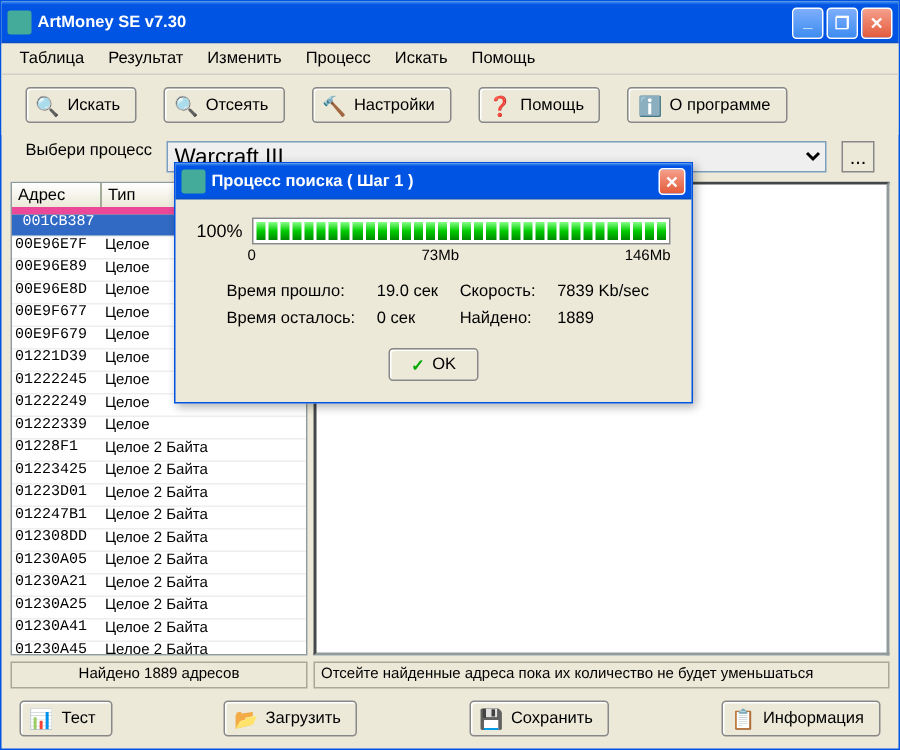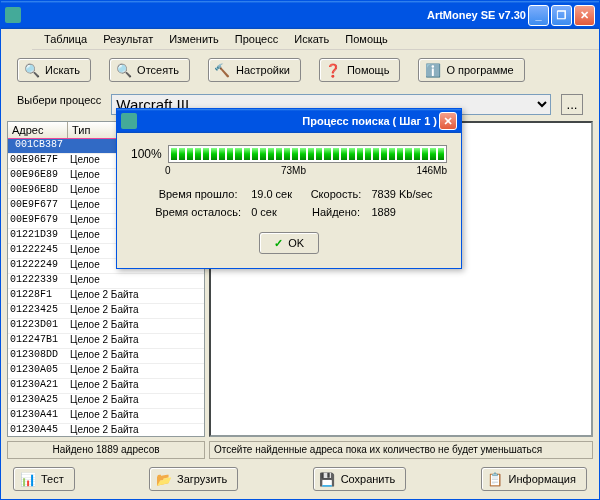--- a/index.html
+++ b/index.html
@@ -1,33 +1,33 @@
 <!DOCTYPE html>
 <html><head>
 <meta charset="utf-8">
 <style>
 * { box-sizing: border-box; margin: 0; padding: 0; }
 body { font-family: Tahoma, sans-serif; font-size: 11px; background: #3b6ea5; width: 600px; height: 500px; overflow: hidden; }
 .window { width: 600px; height: 500px; background: #ece9d8; border: 1px solid #0054e3; display: flex; flex-direction: column; }
-.titlebar { background: linear-gradient(to bottom, #3c8cf0 0%, #0054e3 8%, #0054e3 92%, #084bba 100%); height: 28px; display: flex; align-items: center; padding: 0 4px; color: white; font-weight: bold; text-align: right; }
+.titlebar { background: linear-gradient(to bottom, #3c8cf0 0%, #0054e3 8%, #0054e3 92%, #084bba 100%); height: 28px; display: flex; align-items: center; padding: 0 4px; color: white; font-weight: bold; }
 .titlebar .icon { width: 16px; height: 16px; background: #4a9; margin-right: 4px; border-radius: 2px; }
 .titlebar .title { flex: 1; }
 .titlebar .wbtn { width: 21px; height: 21px; margin-left: 2px; background: linear-gradient(#7eaefc,#3c8cf0); border: 1px solid #fff; border-radius: 3px; display: flex; align-items: center; justify-content: center; color: white; font-weight: bold; font-size: 11px; }
 .titlebar .wbtn.close { background: linear-gradient(#f5a08c,#e35a3b); }
-.menubar { display: flex; background: #ece9d8; padding: 2px 4px; border-bottom: 1px solid #d4d0c8; margin-left: 31px; }
+.menubar { display: flex; background: #ece9d8; padding: 2px 4px; border-bottom: 1px solid #d4d0c8; }
 .menubar span { padding: 2px 8px; cursor: default; }
 .toolbar { display: flex; gap: 18px; padding: 8px 16px; background: #ece9d8; }
 .xpbtn { background: #ece9d8; border: 1px solid #888; border-radius: 3px; padding: 3px 10px 3px 6px; display: flex; align-items: center; gap: 5px; box-shadow: 1px 1px 0 #fff inset; cursor: pointer; font-size: 11px; height: 24px; }
 .xpbtn .i { width: 16px; height: 16px; display: flex; align-items: center; justify-content: center; font-size: 13px; }
 .procrow { display: flex; align-items: flex-start; padding: 4px 16px 6px; gap: 10px; }
 .procrow select { flex: 1; height: 21px; font-size: 15px; border: 1px solid #7b9ebd; }
 .sqbtn { width: 22px; height: 21px; border: 1px solid #888; background: #ece9d8; display: flex; align-items: center; justify-content: center; }
 .mainarea { flex: 1; display: flex; padding: 0 6px 4px; gap: 4px; overflow: hidden; }
 .leftpanel { width: 198px; display: flex; flex-direction: column; border: 1px solid #919b9c; background: white; }
-.lhead { display: flex; background: #15803d; border-bottom: 1px solid #ec4899; align-items: flex-end; }
+.lhead { display: flex; background: #15803d; border-bottom: 5px solid #ec4899; align-items: flex-end; }
 .lhead div { padding: 2px 4px; border-right: 1px solid #aca899; background: linear-gradient(#fff,#ece9d8); }
 .lhead .c1 { width: 60px; }
 .lhead .c2 { flex: 1; }
 .lbody { flex: 1; overflow: hidden; }
 .row { display: flex; height: 15px; border-bottom: 1px solid #eee; }
 .row.sel { background: #316ac5; color: white; text-align: center; }
 .row .c1 { width: 60px; padding-left: 2px; font-family: 'Courier New', monospace; font-size: 10px; }
 .row .c2 { flex: 1; padding-left: 2px; font-size: 10px; overflow: hidden; white-space: nowrap; }
 .rightpanel { flex: 1; border: 2px inset #919b9c; background: white; }
 .status { display: flex; padding: 0 6px; gap: 4px; }
@@ -38,21 +38,21 @@
 .dialog { position: absolute; left: 116px; top: 108px; width: 346px; background: #ece9d8; border: 1px solid #0054e3; box-shadow: 2px 2px 6px rgba(0,0,0,.3); }
 .dialog .titlebar { height: 24px; font-size: 11px; }
 .dialog .titlebar .wbtn { width: 18px; height: 18px; }
 .dlgbody { padding: 12px 14px 10px; }
 .pbwrap { display: flex; align-items: center; gap: 6px; }
 .pct { font-size: 12px; }
 .pbar { flex: 1; height: 18px; border: 1px solid #888; background: #fff; display: flex; gap: 2px; padding: 2px; }
 .pbar .seg { flex: 1; background: linear-gradient(to bottom,#8f8,#0c0,#080); }
 .scale { display: flex; justify-content: space-between; font-size: 10px; padding: 2px 0 8px 34px; }
 .stats { display: grid; grid-template-columns: auto auto auto auto; row-gap: 6px; column-gap: 6px; font-size: 11px; padding: 4px 6px 4px 20px; }
-.stats .lbl { text-align: center; }
+.stats .lbl { text-align: left; }
 .dlgbtns { text-align: center; padding: 10px 0 4px; }
 .dlgbtns .xpbtn { display: inline-flex; padding: 2px 14px; height: 22px; }
 .chk { color: #0a0; font-weight: bold; }
 </style>
 </head>
 <body>
 
 <div class="window">
   <div class="titlebar">
     <div class="icon"></div>

